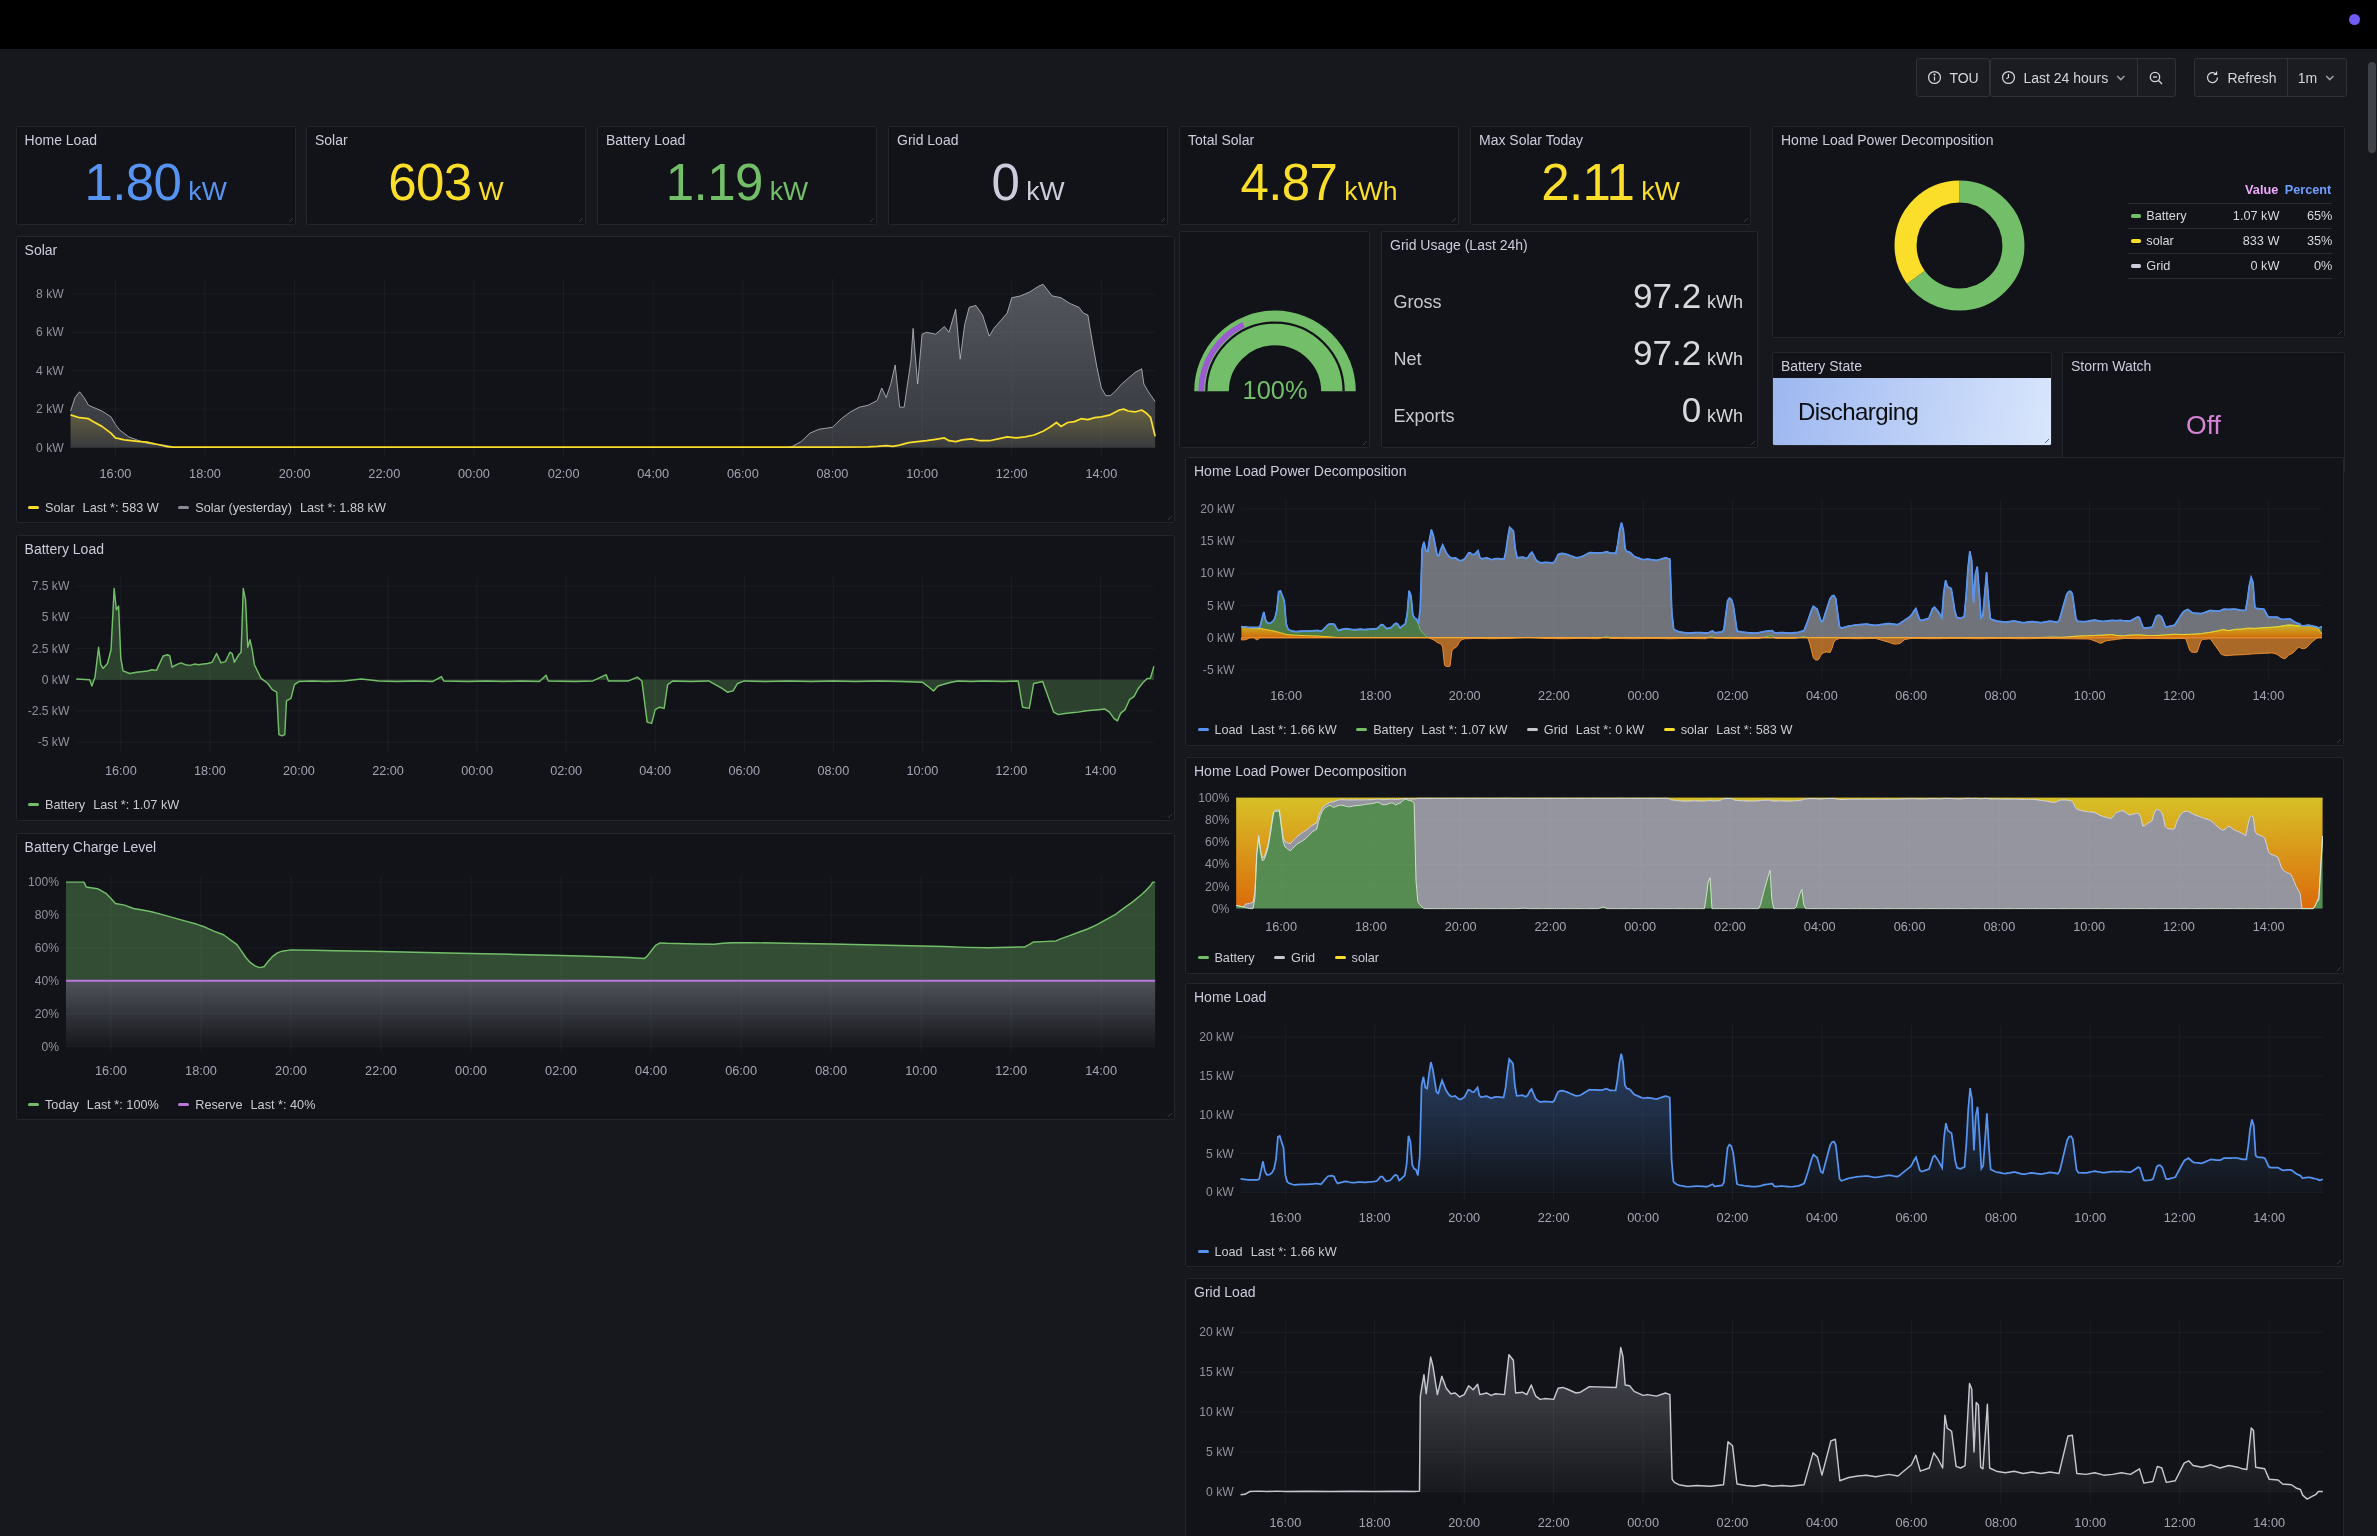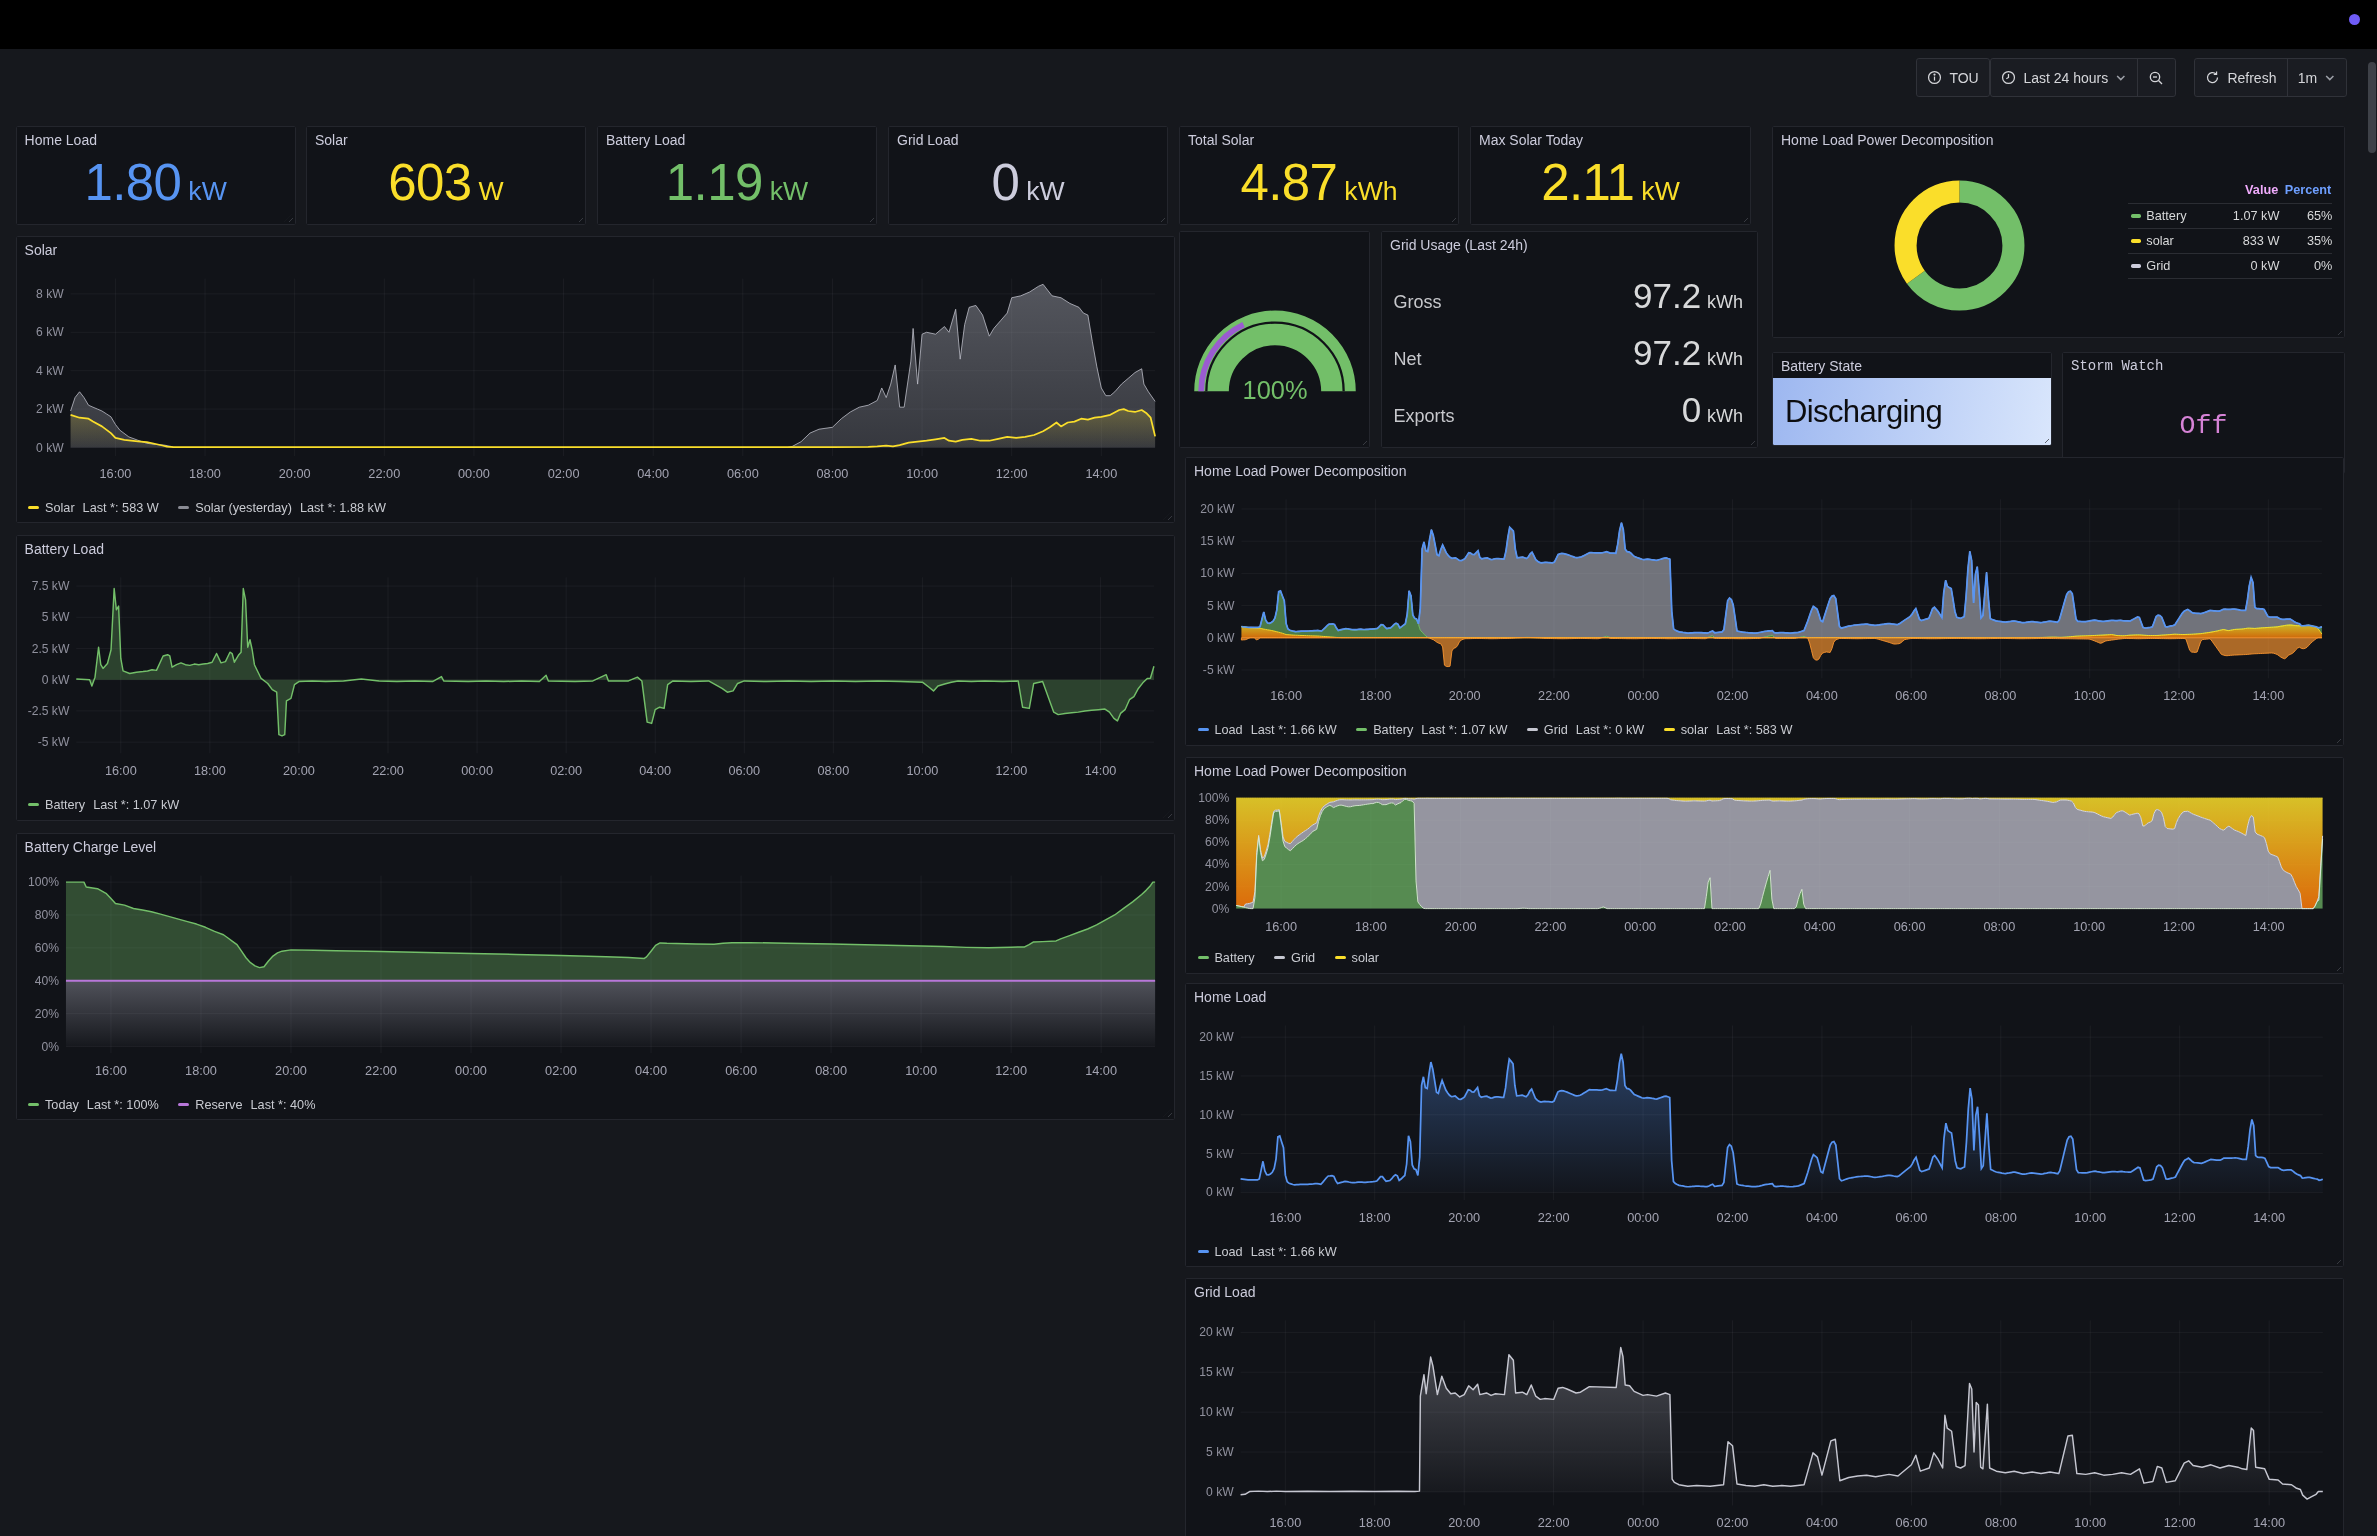--- a/index.html
+++ b/index.html
@@ -35,21 +35,21 @@
   .dl-h span{text-align:right;}
   .dl-row{display:flex;align-items:center;height:24px;border-top:0.6px solid rgba(204,204,220,0.14);}
   .dl-row:last-child{border-bottom:0.6px solid rgba(204,204,220,0.14);}
   .dl-sw{width:9.8px;height:3.5px;border-radius:1.7px;margin:0 5.8px 0 2.3px;flex:none;}
   .dl-name{flex:1;}
   .dl-val{width:64px;text-align:right;}
   .dl-pct{width:53px;text-align:right;}
   
   .bs-block{position:absolute;left:0;right:0;top:25.4px;bottom:0;border-radius:0 0 1.2px 1.2px;
      background:linear-gradient(100deg,#9db7f0 0%,#d9e6fc 100%);display:flex;align-items:center;}
-  .bs-text{font-size:31px;font-weight:500;color:#0c0d10;padding-left:12px;letter-spacing:-0.6px;}
+  .bs-text{font-size:24px;font-weight:500;color:#0c0d10;padding-left:25px;letter-spacing:-0.6px;}
   .sw-val{position:absolute;inset:25.4px 0 0 0;display:flex;align-items:center;justify-content:center;
      font-size:26.6px;font-weight:500;}
   .sw-line{position:absolute;left:3.5px;right:3.5px;bottom:1.7px;height:1.7px;opacity:.85;}
   
   .chart-body{position:absolute;top:24px;left:5.8px;right:5.8px;bottom:3.5px;}
   svg text.yl{fill:rgba(204,204,220,0.68);font-size:21px;font-family:"Liberation Sans",sans-serif;}
   svg text.xl{fill:rgba(204,204,220,0.78);font-size:22px;font-family:"Liberation Sans",sans-serif;}
   svg line.gl{stroke:rgba(204,204,220,0.07);stroke-width:1.5;}
   .lgd{height:29px;display:flex;align-items:center;padding-left:5.8px;flex-wrap:nowrap;overflow:hidden;}
   .li{display:flex;align-items:center;margin-right:19.7px;font-size:12.7px;color:#c9cbd1;white-space:nowrap;}
@@ -243,21 +243,21 @@
     </div>
   </div>
 </div>
 
 <div class="panel" style="left:1772px;top:352px;width:280px;height:94px;">
   <div class="p-title">Battery State</div>
   <div class="bs-block">
     <span class="bs-text">Discharging</span>
   </div>
 </div>
-<div class="panel" style="left:2062px;top:352px;width:283px;height:122px;font-family:Liberation Mono, monospace;">
+<div class="panel" style="left:2062px;top:352px;width:283px;height:122px;">
   <div class="p-title">Storm Watch</div>
   <div class="sw-val" style="color: rgb(214, 131, 214);">Off</div>
   <div class="sw-line" style="background: rgb(184, 119, 217);"></div>
 </div>
 
 <div class="panel" style="left:15.6px;top:236px;width:1159px;height:287px;">
   <div class="p-title">Solar</div>
   <div class="chart-body" id="chart-solar"><svg width="1147" height="230" viewBox="0 0 1983 397">
         <defs>
           <linearGradient id="solargy" x1="0" y1="0" x2="0" y2="1">

